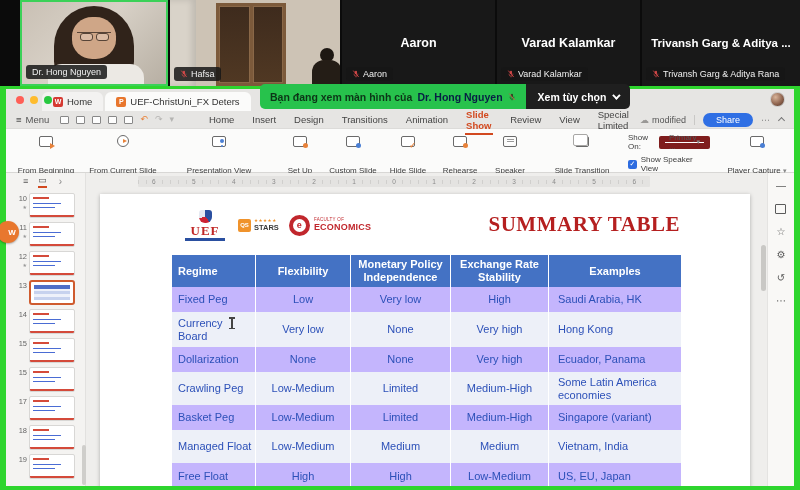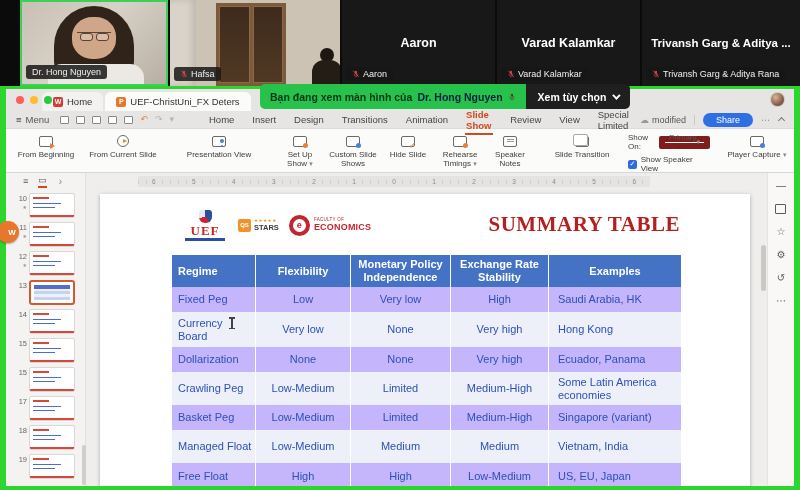--- a/index.html
+++ b/index.html
@@ -67,21 +67,21 @@
   .cloud { color:#9a9896; font-size:9px; }
   .mb-div { width:1px; height:10px; background:#c9c8c6; }
   .share-btn { background:#2f6fe4; color:#fff; border-radius:8px; padding:2px 13px; font-size:9px; cursor:pointer; }
   .dots { color:#777; font-size:9px; letter-spacing:1px; cursor:pointer; }
   .chev-up { width:5px; height:5px; border-left:1.5px solid #777; border-top:1.5px solid #777; transform:rotate(45deg); margin-top:2px; cursor:pointer; }
 
   
   .ribbon { height:45px; background:#fbfbfa; border-top:1px solid #dcdbd9; border-bottom:1px solid #d8d7d5; display:flex; align-items:stretch; padding:0 8px; flex-shrink:0; }
   .rgroup { display:flex; align-items:flex-start; padding:4px 3px 0; gap:2px; }
   .rdiv { width:1px; background:#e2e1df; margin:5px 2px; }
-  .rbtn { display:flex; flex-direction:column; align-items:center; gap:3px; font-size:8px; color:#3c3c3c; text-align:center; line-height:1.18; padding-top:2px; cursor:pointer; }
+  .rbtn { display:flex; flex-direction:column; align-items:center; gap:19px; font-size:8px; color:#3c3c3c; text-align:center; line-height:1.18; padding-top:2px; cursor:pointer; }
   .ri { width:14px; height:11px; border:1px solid #6a6a6a; border-radius:2px; background:#fff; position:relative; margin-top:1px; }
   .ri.play::after { content:''; position:absolute; right:-3px; bottom:-3px; border-left:5px solid #e8823a; border-top:3px solid transparent; border-bottom:3px solid transparent; }
   .ric { width:12px; height:12px; border:1px solid #6a6a6a; border-radius:50%; background:#fff; position:relative; }
   .ric::after { content:''; position:absolute; left:4.5px; top:3px; border-left:4px solid #e8823a; border-top:2.5px solid transparent; border-bottom:2.5px solid transparent; }
   .ri.person::after { content:''; position:absolute; right:1.5px; top:1.5px; width:4px; height:4px; border-radius:50%; background:#4a7fd4; box-shadow:0 5px 0 -1px #4a7fd4; }
   .ri.acc-or::after { content:''; position:absolute; right:-2px; bottom:-2px; width:5px; height:5px; border-radius:50%; background:#e8823a; }
   .ri.acc-bl::after { content:''; position:absolute; right:-2px; bottom:-2px; width:5px; height:5px; border-radius:50%; background:#4a7fd4; }
   .ri.check::after { content:'\2713'; position:absolute; right:-2px; bottom:-4px; color:#e8823a; font-size:8px; font-weight:bold; }
   .ri.dub::before { content:''; position:absolute; left:-3.5px; top:-3.5px; width:13px; height:10px; border:1px solid #a8a7a5; border-radius:2px; background:#fff; }
   .ri.lines { background:repeating-linear-gradient(#fff 0 1.8px,#9a9a9a 1.8px 2.6px); background-clip:content-box; padding:2px 2.5px; }

